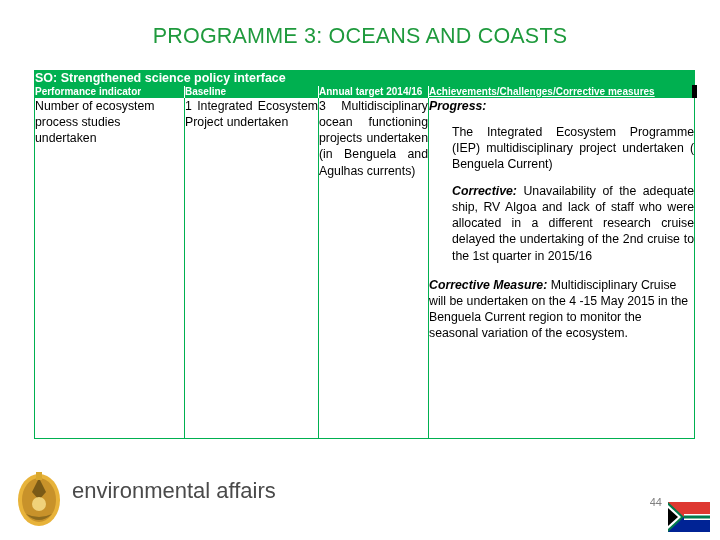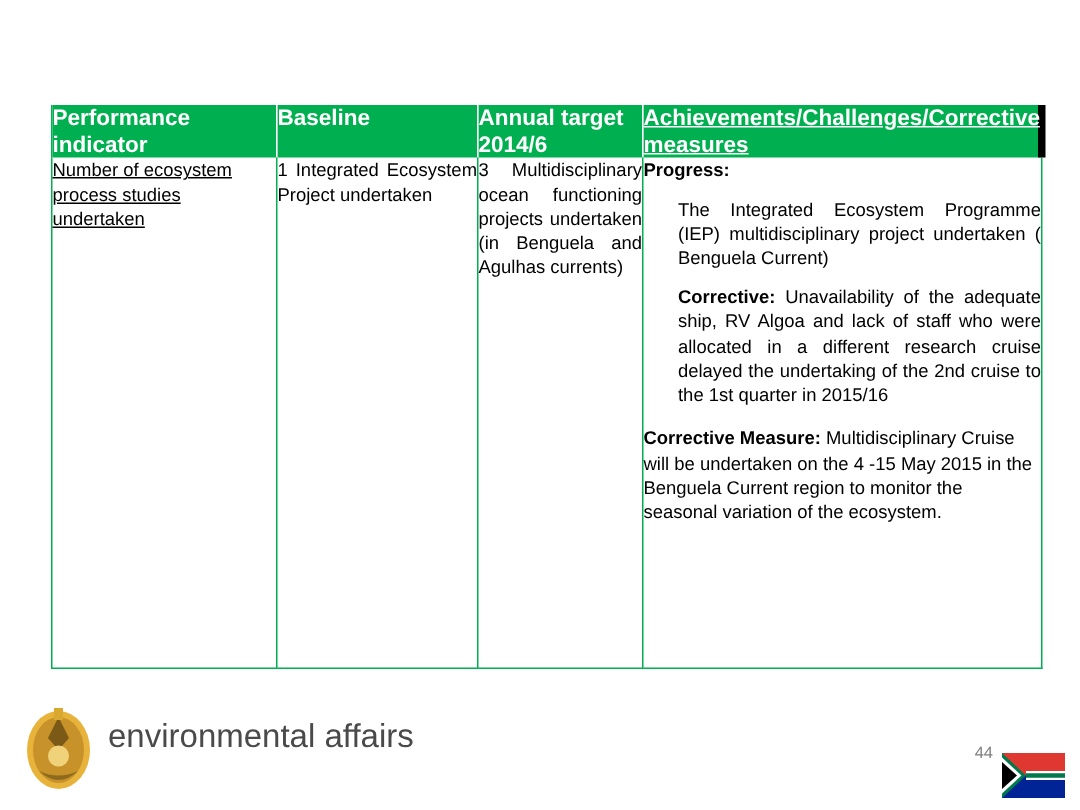--- a/index.html
+++ b/index.html
@@ -57,50 +57,50 @@
     color: #ffffff;
     font-size: 12.5px;
     font-weight: bold;
     padding: 5px 4px 5px 4px;
     border: 1px solid #00b050;
   }
 
   .hdr td {
     background: #00b050;
     color: #ffffff;
-    font-size: 15px;
+    font-size: 10px;
     font-weight: bold;
     padding: 6px 5px 7px 5px;
     border-left: 1px solid #ffffff;
     border-right: 1px solid #ffffff;
     vertical-align: top;
     line-height: 1.18;
   }
   .hdr td:first-child { border-left: 1px solid #00b050; }
   .hdr td:last-child { border-right: 5px solid #000000; text-decoration: underline; }
 
   .body-row td {
     border: 1px solid #00b050;
     border-top: none;
     font-size: 12.3px;
     color: #000000;
     padding: 4px 6px 6px 5px;
     line-height: 1.32;
   }
 
-  .body-row td.c1 { height: 340px; text-decoration: underline; }
+  .body-row td.c1 { height: 340px; }
 
   .just { text-align: justify; text-justify: inter-word; }
 
   .col1 { width: 150px; }
   .col2 { width: 134px; }
   .col3 { width: 110px; }
   .col4 { width: 266px; }
 
-  .lbl-bold-italic { font-weight: bold; }
+  .lbl-bold-italic { font-weight: bold; font-style: italic; }
 
   .para { margin: 0 0 0 0; }
   .para + .para { margin-top: 10px; padding-left: 23px; }
 
   .spacer-gap { height: 13px; }
 
   
   .emblem {
     position: absolute;
     left: 16px;
@@ -157,34 +157,38 @@
     background: #ffffff;
     z-index: 2;
   }
   .logo-layer { z-index: 3; }
 </style>
 </head>
 <body>
 
 <div class="slide">
 
+  <div class="slide-title">PROGRAMME 3: OCEANS AND COASTS</div>
 
   <div class="table-wrap">
     <table class="main">
       <colgroup>
         <col class="col1">
         <col class="col2">
         <col class="col3">
         <col class="col4">
       </colgroup>
       <tbody>
+          <tr class="so-row">
+        <td colspan="4">SO: Strengthened science policy interface</td>
+      </tr>
       <tr class="hdr">
         <td>Performance indicator</td>
         <td>Baseline</td>
-        <td>Annual target 2014/6</td>
+        <td>Annual target 2014/16</td>
         <td>Achievements/Challenges/Corrective measures</td>
       </tr>
       <tr class="body-row">
         <td class="c1">Number of ecosystem process studies undertaken</td>
         <td class="just">1 Integrated Ecosystem Project undertaken</td>
         <td class="just">3 Multidisciplinary ocean functioning projects undertaken (in Benguela and Agulhas currents)</td>
         <td>
           <div class="para">
             <span class="lbl-bold-italic">Progress:</span>
           </div>

